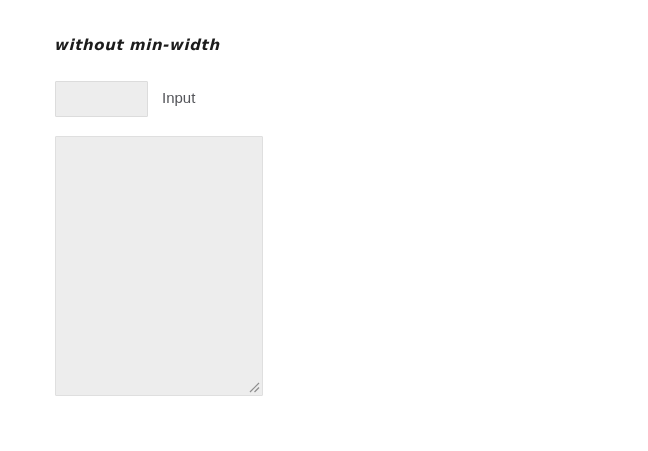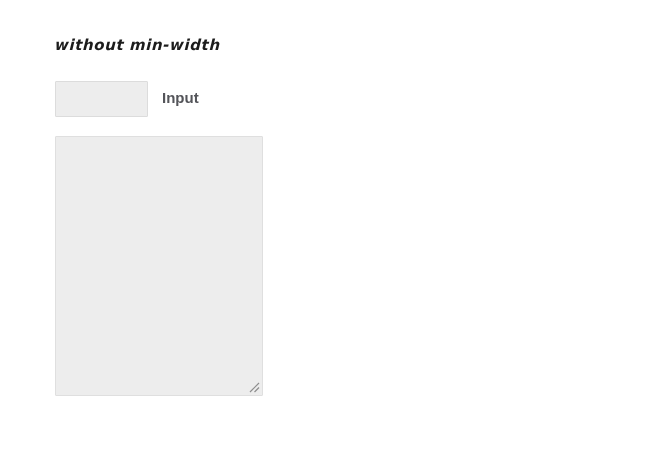--- a/index.html
+++ b/index.html
@@ -66,21 +66,20 @@
     height: 14px;
     pointer-events: auto;
   }
 
   .field-label {
     position: absolute;
     font-family: "Liberation Sans", sans-serif;
     font-size: 15px;
     color: #54555a;
     white-space: nowrap;
-    font-weight: bold;
   }
 
   
   #left-heading      { left: 55px;  top: 36px; }
   #left-input        { left: 55px;  top: 81px;  width: 93px;  height: 36px; }
   #left-input-label  { left: 162px; top: 89px; }
   #left-textarea     { left: 55px;  top: 136px; width: 208px; height: 260px; }
 </style>
 </head>
 <body>

